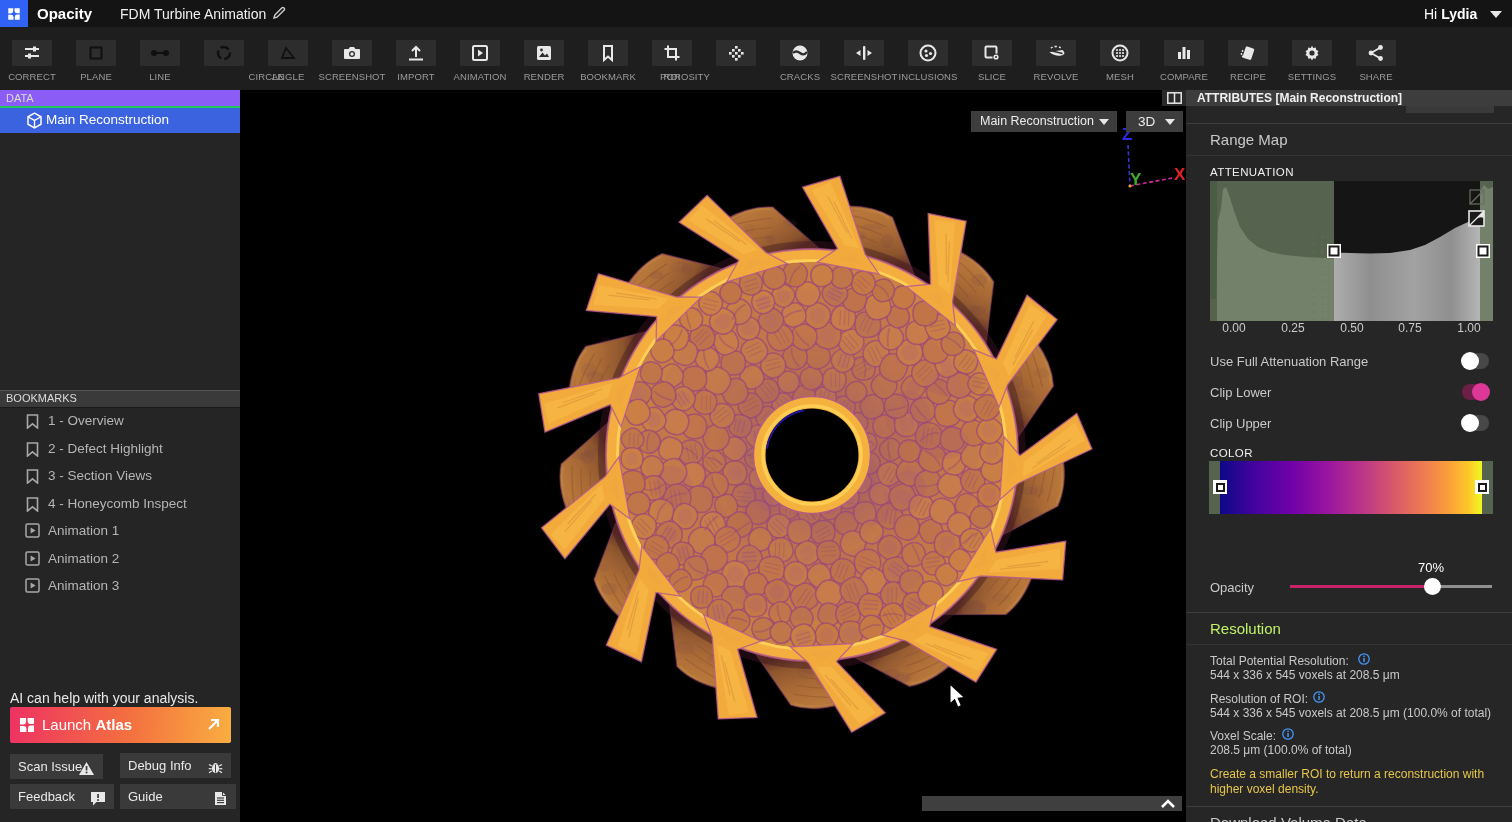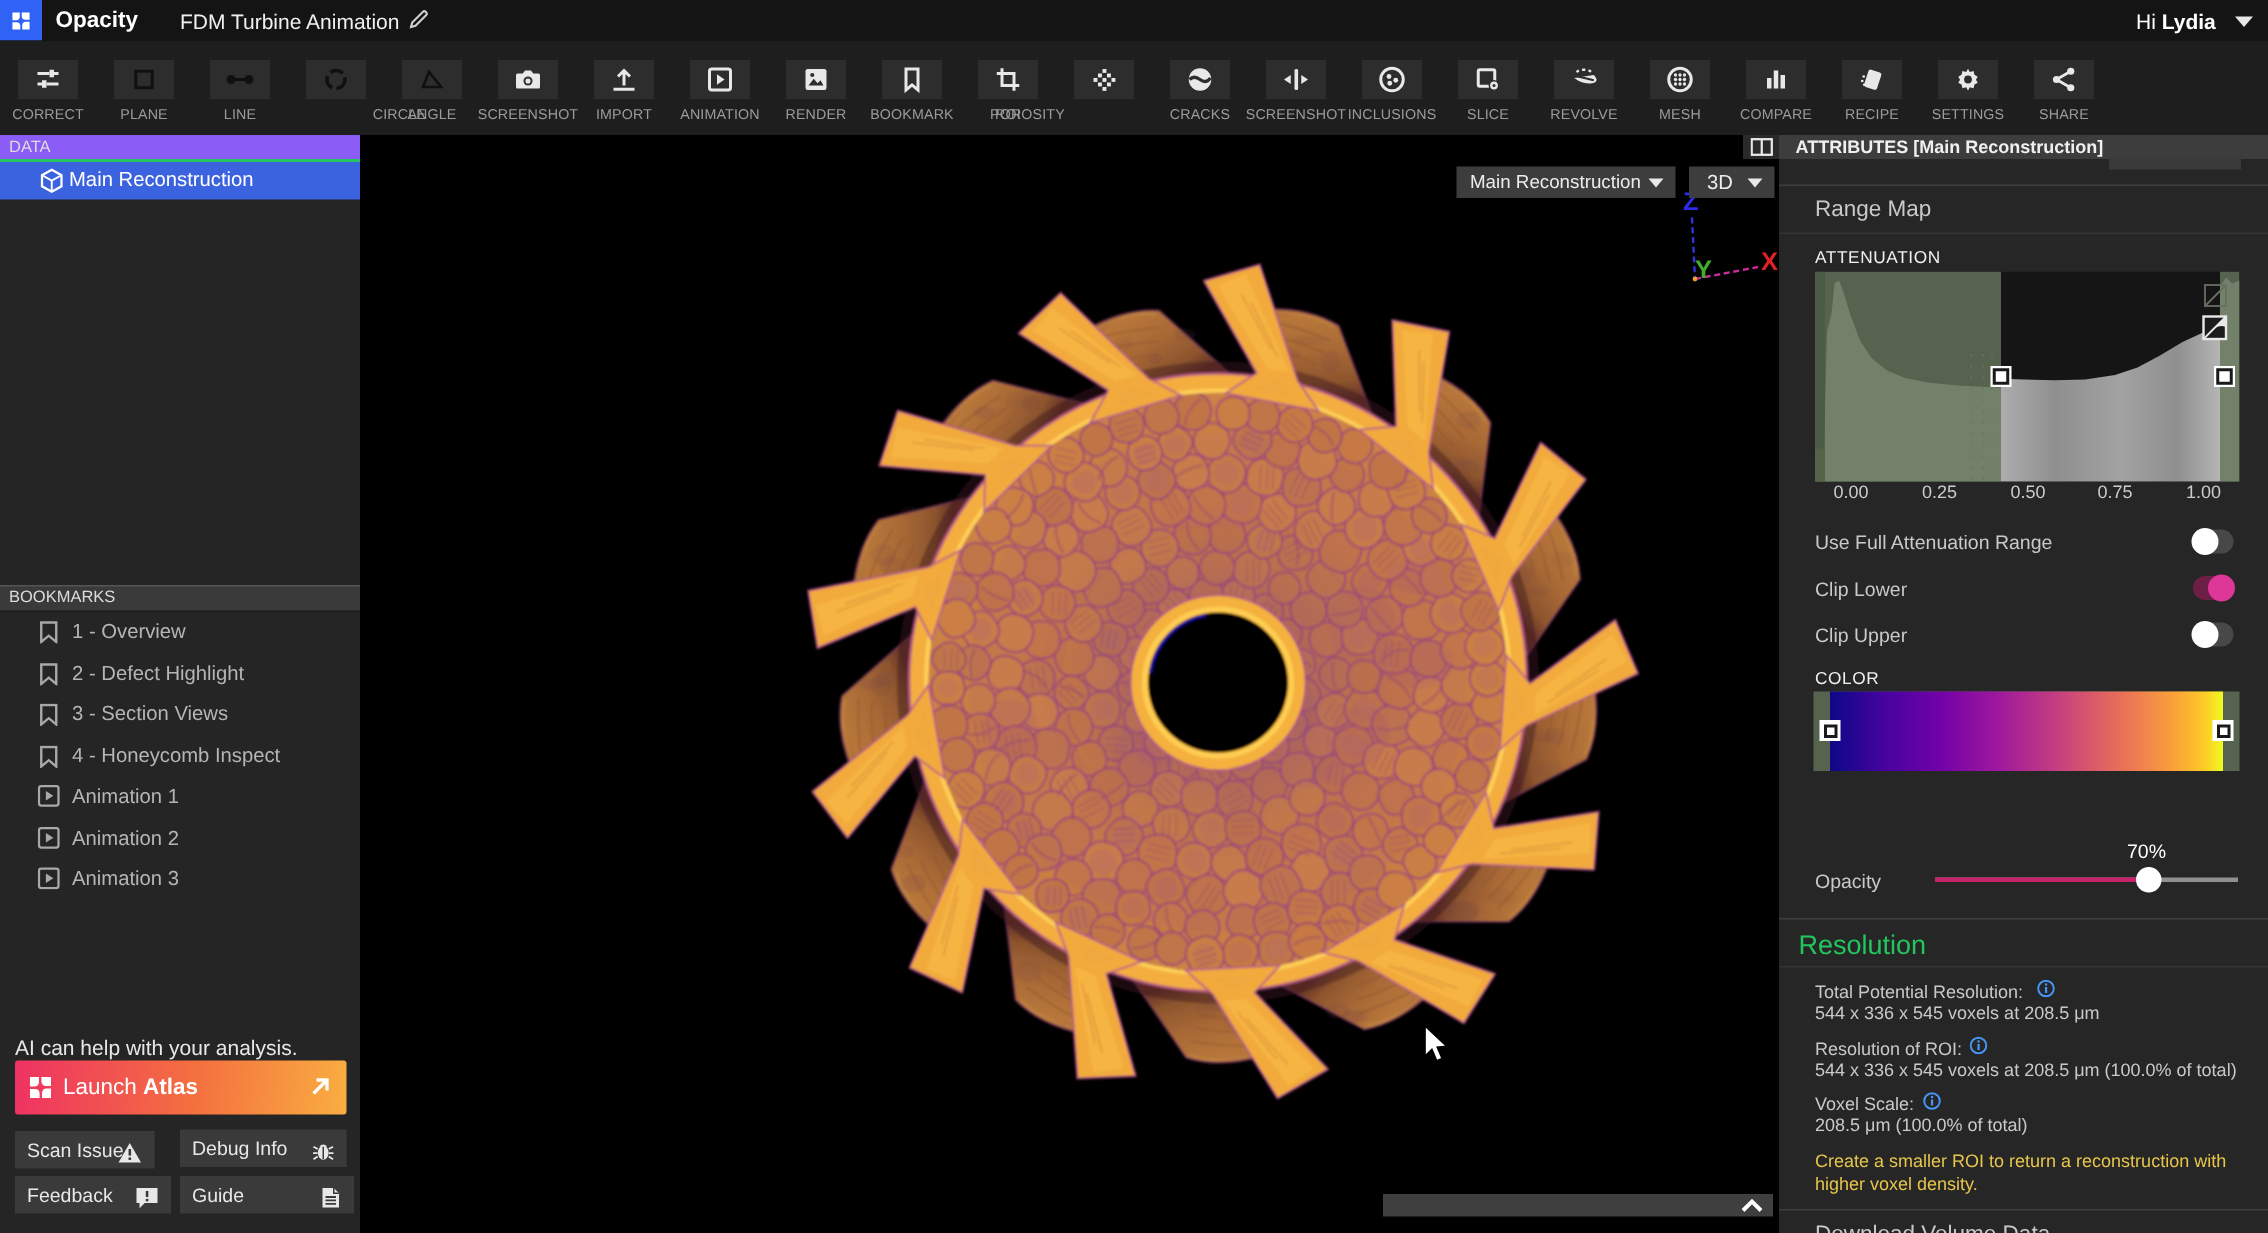--- a/index.html
+++ b/index.html
@@ -1304,21 +1304,21 @@
   <div style="position:absolute;left:6.5px;top:21.5px;width:9px;height:9px;border:2px solid #1a1a1a;box-sizing:border-box"></div>
   <div style="position:absolute;right:4px;top:19px;width:14px;height:14px;background:#fff"></div>
   <div style="position:absolute;right:6.5px;top:21.5px;width:9px;height:9px;border:2px solid #1a1a1a;box-sizing:border-box"></div>
 </div>
 <div style="position:absolute;left:232px;top:470px;font-size:13px;color:#fff">70%</div>
 <div style="position:absolute;left:24px;top:490px;font-size:13px;color:#c9c9c9">Opacity</div>
 <div style="position:absolute;left:104px;top:495px;width:202px;height:3px;background:#8f8f8f"></div>
 <div style="position:absolute;left:104px;top:495px;width:143px;height:3px;background:#c62368"></div>
 <div style="position:absolute;left:238px;top:488px;width:17px;height:17px;border-radius:9px;background:#fff"></div>
 <div style="position:absolute;left:0;top:522px;width:326px;border-top:1px solid #3e3e3e"></div>
-<div style="position:absolute;left:13px;top:530px;font-size:18px;color:#22c55e">Resolution</div>
+<div style="position:absolute;left:24px;top:530px;font-size:15px;color:#bef264">Resolution</div>
 <div style="position:absolute;left:0;top:554px;width:326px;border-top:1px solid #353535"></div>
 <div style="position:absolute;left:24px;top:564px;font-size:12px;color:#c9c9c9;white-space:nowrap">Total Potential Resolution:</div>
 <svg width="12" height="12" viewBox="0 0 12 12" style="position:absolute;left:172px;top:563px">
       <circle cx="6" cy="6" r="5.2" fill="none" stroke="#4596f7" stroke-width="1.3"></circle>
       <rect x="5.3" y="5" width="1.5" height="4" fill="#4596f7"></rect>
       <rect x="5.3" y="2.6" width="1.5" height="1.5" fill="#4596f7"></rect>
     </svg>
 <div style="position:absolute;left:24px;top:578px;font-size:12px;color:#c9c9c9;white-space:nowrap">544 x 336 x 545 voxels at 208.5 μm</div>
 <div style="position:absolute;left:24px;top:602px;font-size:12px;color:#c9c9c9;white-space:nowrap">Resolution of ROI:</div>
 <svg width="12" height="12" viewBox="0 0 12 12" style="position:absolute;left:127px;top:601px">

